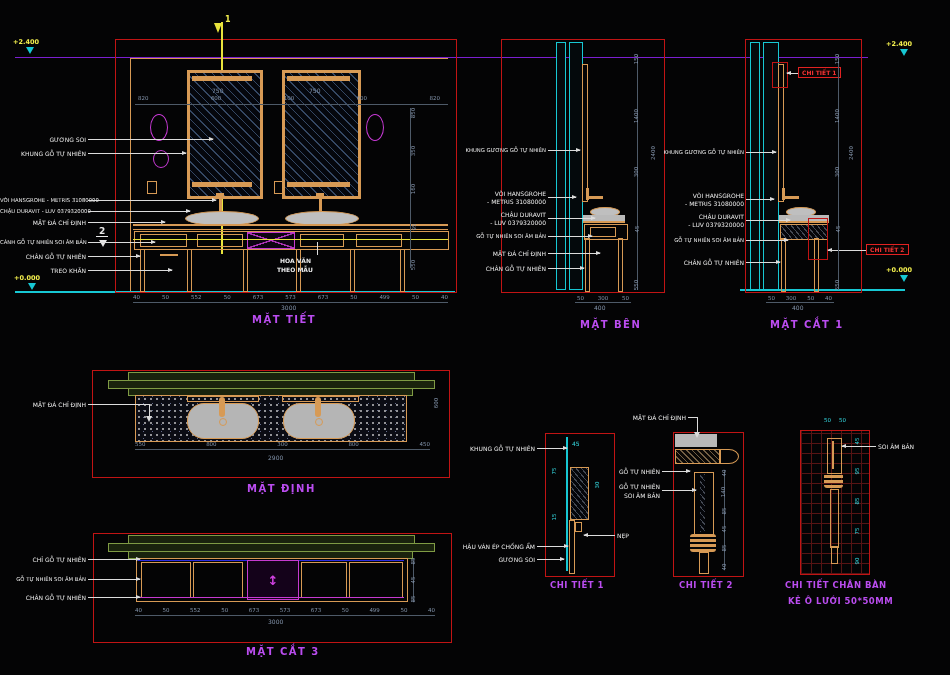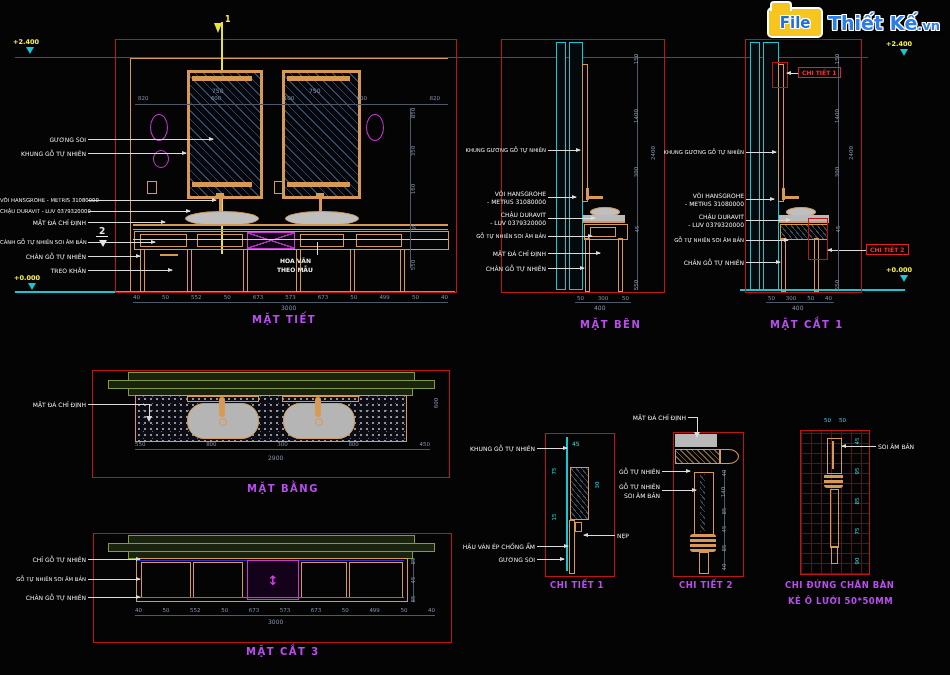--- a/index.html
+++ b/index.html
@@ -316,21 +316,21 @@
       <span>800</span>
       <span>300</span>
       <span>800</span>
       <span>450</span>
     </div>
   <div class="grey-ln" style="left:135px;top:449px;width:295px;height:1px;"></div>
   <div class="dim" style="left:268px;top:454px;">2900</div>
   <div class="vdims" style="left:431px;top:400px;width:10px;height:36px;">
       <span>600</span>
     </div>
-  <div class="title" style="left:247px;top:483px;">MẶT BẰNG</div>
+  <div class="title" style="left:247px;top:483px;">MẶT ĐỊNH</div>
 
   <div class="redbox" style="left:93px;top:533px;width:357px;height:108px;"></div>
   <div class="green-bar" style="left:128px;top:535px;width:285px;height:7px;"></div>
   <div class="green-bar" style="left:108px;top:543px;width:325px;height:7px;"></div>
   <div class="green-bar" style="left:128px;top:551px;width:283px;height:6px;"></div>
   <div class="blue-ln" style="left:138px;top:560px;width:266px;height:1px;"></div>
   <div class="tanbox" style="left:136px;top:558px;width:270px;height:42px;"></div>
   <div class="tanbox" style="left:141px;top:562px;width:48px;height:34px;"></div>
   <div class="tanbox" style="left:193px;top:562px;width:48px;height:34px;"></div>
   <div class="xpanel" style="left:247px;top:560px;width:50px;height:38px;display:flex;align-items:center;justify-content:center;background:#14021a;">
@@ -431,25 +431,17 @@
   <div class="tanbox" style="left:831px;top:546px;width:5px;height:16px;"></div>
   <div class="vdims cyt" style="left:851px;top:438px;width:10px;height:126px;color:#35dbe3;">
       <span>45</span>
       <span>95</span>
       <span>85</span>
       <span>75</span>
       <span>90</span>
     </div>
   <div class="lbl" style="left:878px;top:443px;">SOI ÂM BẢN</div>
   <div class="leader al" style="left:842px;top:446px;width:34px;"></div>
-  <div class="title sm2" style="left:785px;top:580px;">CHI ĐỨNG CHÂN BÀN</div>
+  <div class="title sm2" style="left:785px;top:580px;">CHI TIẾT CHÂN BÀN</div>
   <div class="title sm2" style="left:788px;top:596px;">KẺ Ô LƯỚI 50*50MM</div>
 
-  <div class="logo">
-    <div class="folder">
-      <span class="logo-file">File</span>
-    </div>
-    <div class="logo-text">
-      <span>Thiết Kế</span><span class="logo-tld">.vn</span>
-    </div>
-  </div>
 
 </div>
 
 </body></html>

